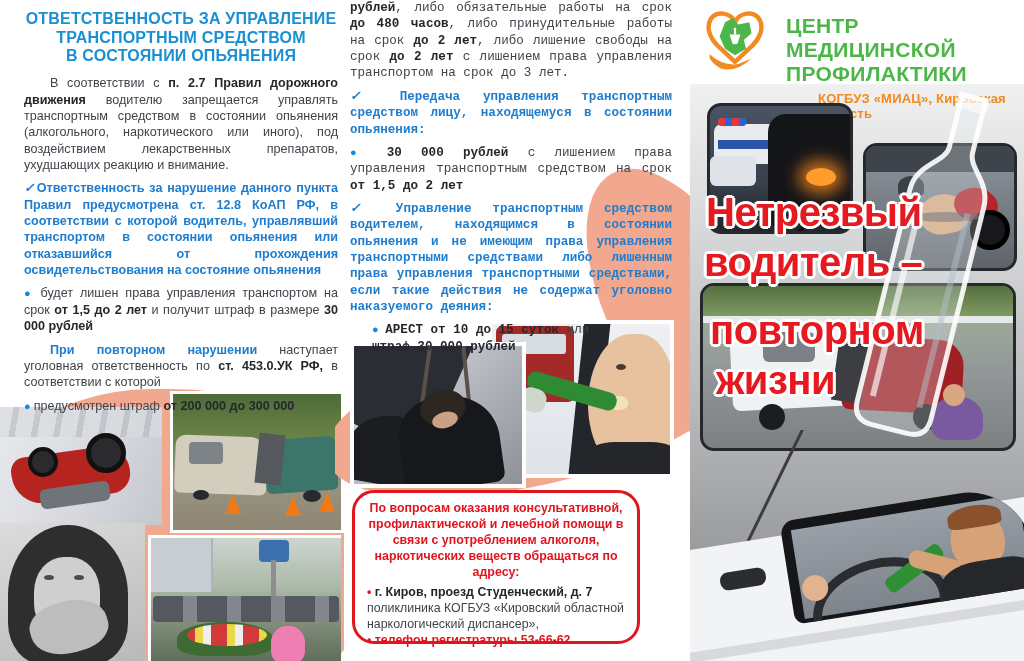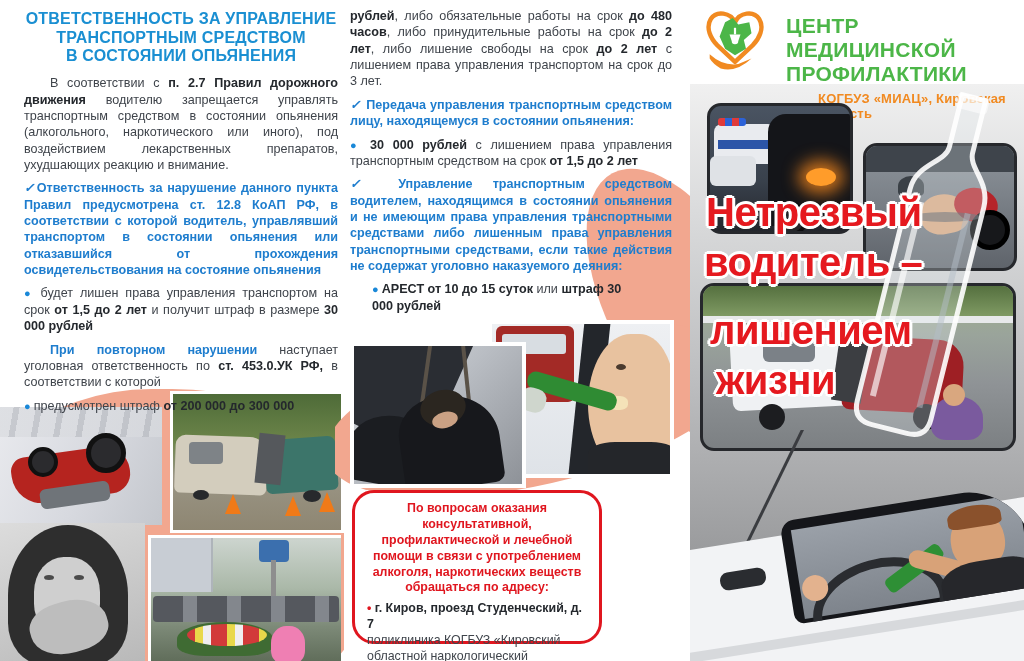--- a/index.html
+++ b/index.html
@@ -3,21 +3,21 @@
 <meta charset="utf-8">
 <style>
   html,body{margin:0;padding:0;background:#fff;}
   body{font-family:"Liberation Sans",sans-serif;}
   .page{position:relative;width:1024px;height:661px;background:#fff;overflow:hidden;}
   .abs{position:absolute;}
 
   
   .col{position:absolute;z-index:4;}
   .col-left{left:24px;top:10px;width:314px;}
-  .col-mid{left:350px;top:8px;width:322px;}
+  .col-mid{left:350px;top:0;width:322px;font-family:Liberation Mono, monospace;}
   .heading{font-size:16px;line-height:1.17;font-weight:bold;color:#1a8fd2;text-align:center;margin:0 0 9px 0;letter-spacing:.2px;}
   .para{font-size:12.6px;line-height:1.30;text-align:justify;margin:0 0 7px 0;color:#3f444b;}
   .indent{text-indent:26px;}
   .arrest{padding-left:22px;width:250px;text-align:left;}
   span.dark{color:#3f444b;}
   span.darkbold{color:#24282d;font-weight:700;}
   span.bluebold{color:#1e7dce;font-weight:700;}
   span.check{color:#1e7dce;font-weight:800;font-style:italic;margin-right:1px;}
   span.bullet{color:#1a88d8;font-size:11px;}
   span.redbold{color:#e0161f;font-weight:700;}
@@ -52,21 +52,21 @@
   .ph-moped{left:173px;top:143px;width:148px;height:122px;border:3px solid #26282c;border-radius:14px;background:linear-gradient(180deg,#8e959c 0%,#7c8289 40%,#5f646b 100%);z-index:3;}
   .ph-highway{left:10px;top:283px;width:310px;height:162px;border:3px solid #26282c;border-radius:14px;background:linear-gradient(180deg,#9fb287 0%,#9aa49b 30%,#8f9396 60%,#7c8083 100%);z-index:3;}
   .ph-driver{left:0;top:430px;width:334px;height:231px;z-index:3;}
 
   
   .poster-title{left:8px;top:188px;width:310px;z-index:6;color:#e5191f;font-weight:bold;font-size:40px;line-height:1;letter-spacing:-.5px;
     text-shadow:-2px -2px 0 #fff,2px -2px 0 #fff,-2px 2px 0 #fff,2px 2px 0 #fff,0 -3px 0 #fff,0 3px 0 #fff,-3px 0 0 #fff,3px 0 0 #fff;}
   .pt-line{position:absolute;left:6px;white-space:nowrap;}
 
   
-  .red-box{left:352px;top:490px;width:250px;height:154px;border:3px solid #e0161f;border-radius:22px;background:#fff;padding:8px 12px 6px 12px;box-sizing:border-box;z-index:5;}
+  .red-box{left:352px;top:490px;width:288px;height:154px;border:3px solid #e0161f;border-radius:22px;background:#fff;padding:8px 12px 6px 12px;box-sizing:border-box;z-index:5;}
   .rb-head{margin:0 0 5px 0;color:#e0161f;font-weight:700;font-size:12.4px;line-height:1.28;text-align:center;}
   .rb-line{margin:0;font-size:12.4px;line-height:1.28;text-align:left;color:#3f444b;}
 
   
   .logo-row{left:10px;top:6px;width:320px;height:76px;}
   .logo-mark{position:absolute;left:2px;top:2px;width:66px;height:66px;}
   .logo-text{position:absolute;left:86px;top:8px;}
   .logo-l1,.logo-l2{font-size:21px;font-weight:bold;color:#4cb648;line-height:1.15;letter-spacing:.3px;}
   .logo-l3{font-size:13px;font-weight:bold;color:#f18a21;margin-top:5px;letter-spacing:.2px;padding-left:32px;}
 </style>
@@ -225,21 +225,21 @@
     <svg class="abs" style="left:150px;top:86px;width:180px;height:360px;z-index:4;transform:rotate(14deg);" viewBox="0 0 90 180">
       <path d="M40 3 L52 3 L52 30 C52 38 64 42 64 55 L64 164 Q64 174 54 174 L36 174 Q26 174 26 164 L26 55 C26 42 40 38 40 30 Z" fill="rgba(230,236,242,0.28)" stroke="rgba(255,255,255,0.9)" stroke-width="2.5"></path>
       <path d="M33 60 L33 160" stroke="rgba(255,255,255,0.65)" stroke-width="3"></path>
       <path d="M57 60 L57 160" stroke="rgba(180,190,200,0.5)" stroke-width="3"></path>
       <rect x="38" y="2" width="16" height="8" fill="rgba(255,255,255,0.55)" rx="2"></rect>
     </svg>
 
     <div class="abs poster-title">
       <div class="pt-line" style="top:4px;left:8px;">Нетрезвый</div>
       <div class="pt-line" style="top:54px;left:6px;">водитель –</div>
-      <div class="pt-line" style="top:122px;left:12px;">лишением</div>
+      <div class="pt-line" style="top:122px;left:12px;">повторном</div>
       <div class="pt-line" style="top:172px;left:18px;">жизни</div>
     </div>
 
     <div class="photo ph-driver">
       <div class="shape" style="left:84px;top:-20px;width:3px;height:150px;background:#3a3c40;transform:rotate(26deg);"></div>
       <div class="shape" style="left:-50px;top:92px;width:470px;height:220px;background:#f2f3f5;transform:rotate(-9deg);border-radius:34px 70px 0 0;"></div>
       <div class="shape" style="left:96px;top:72px;width:246px;height:104px;background:#15161a;transform:rotate(-9deg);border-radius:14px 64px 6px 10px;overflow:hidden;">
         <div class="shape" style="left:10px;top:10px;width:230px;height:90px;background:linear-gradient(180deg,#9aa0a8,#7e848c);"></div>
         <div class="shape" style="left:18px;top:52px;width:120px;height:78px;border:9px solid #2a2c30;border-radius:50%;transform:rotate(-6deg);background:transparent;"></div>
         <div class="shape" style="left:12px;top:58px;width:26px;height:26px;background:#e3b28e;border-radius:50%;"></div>

